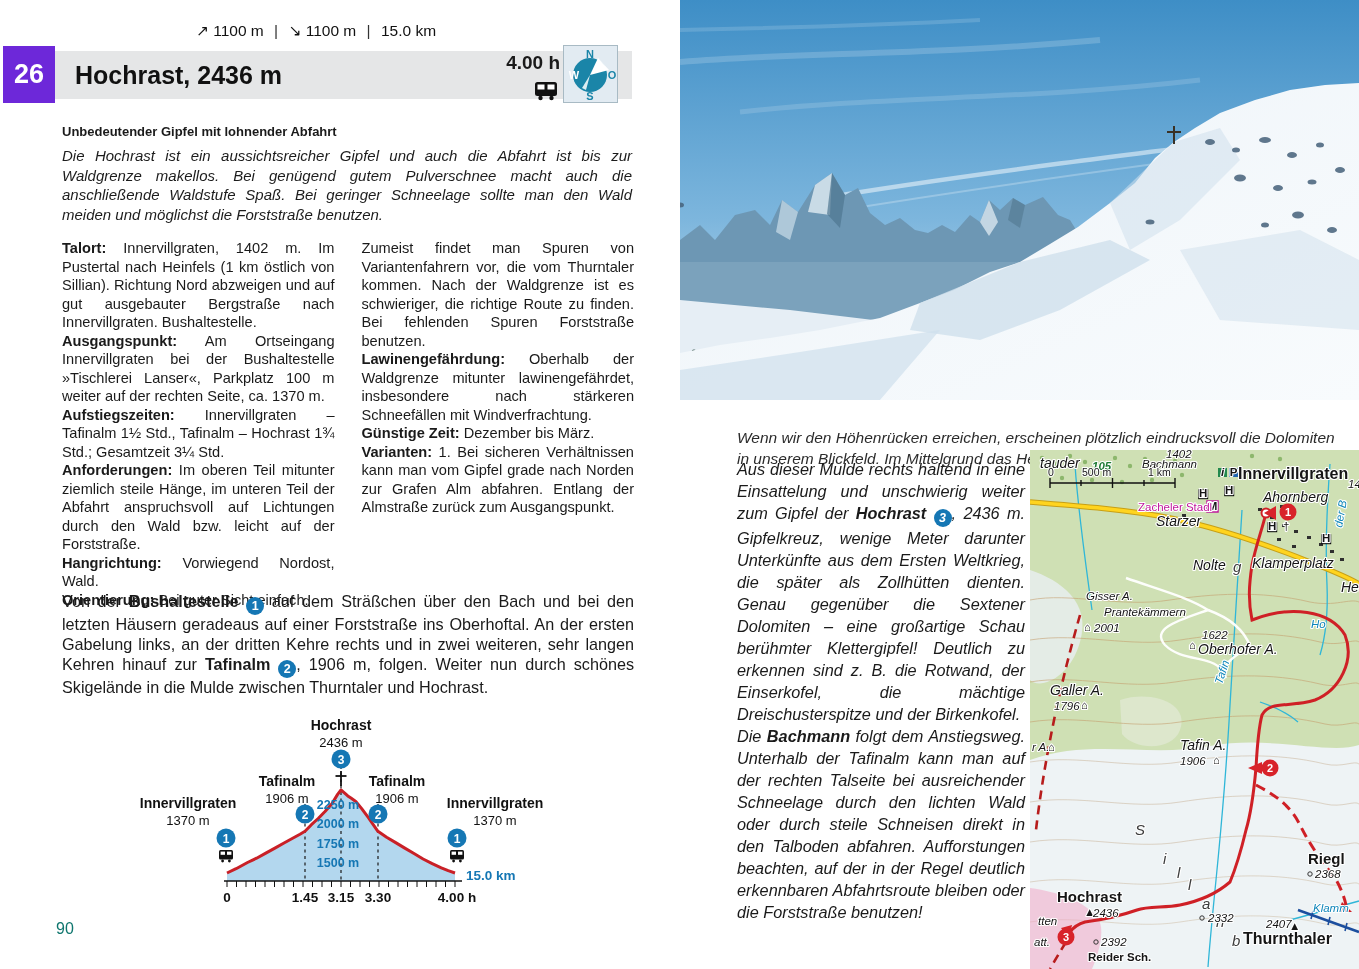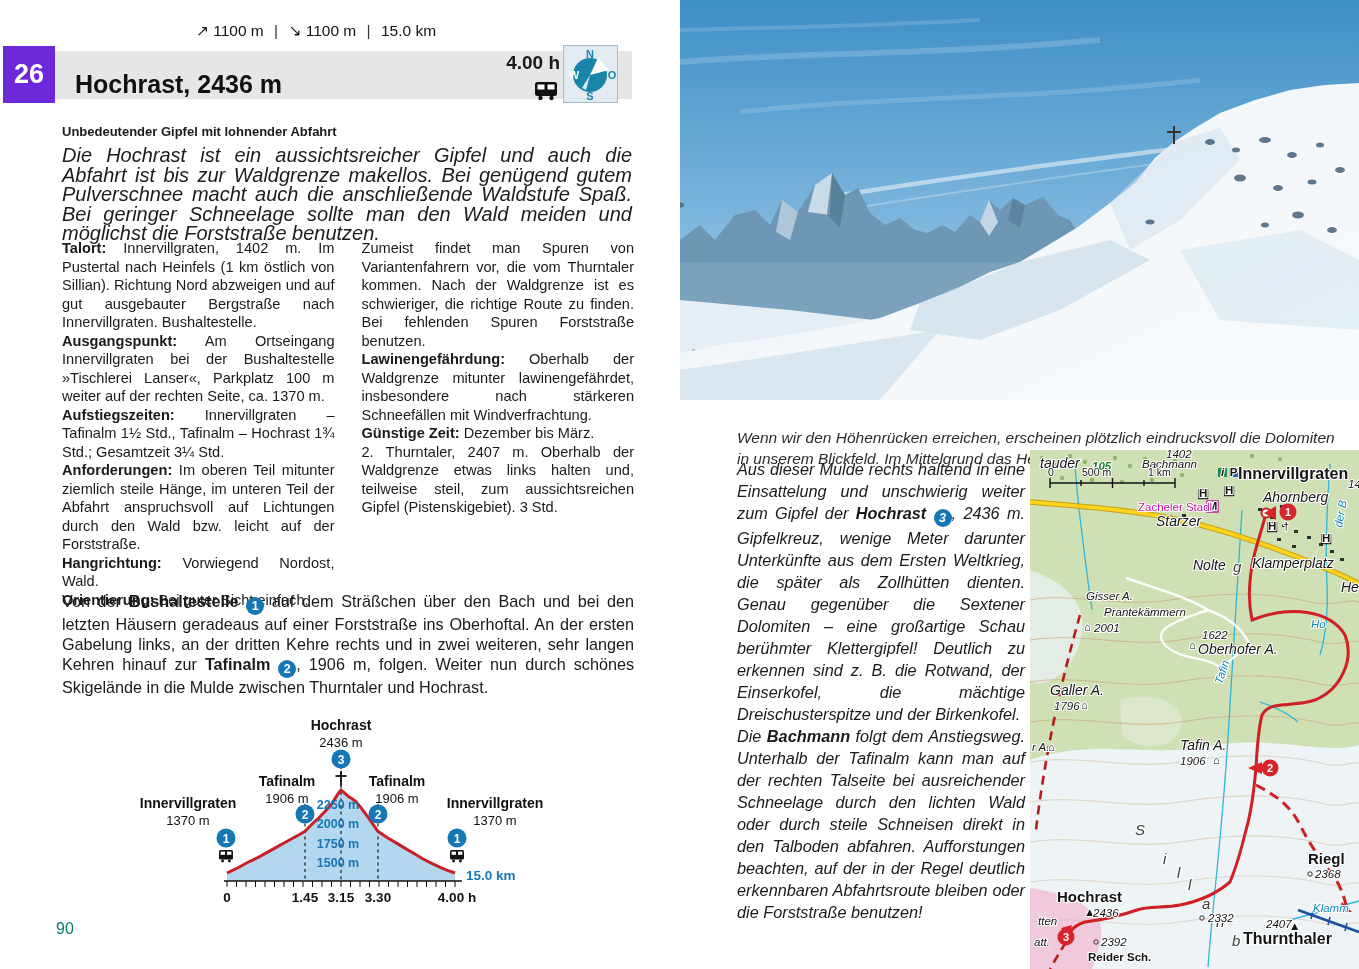--- a/index.html
+++ b/index.html
@@ -4,31 +4,31 @@
 <style>
   html,body{margin:0;padding:0;background:#ffffff;}
   .page{position:relative;width:1359px;height:969px;background:#fff;overflow:hidden;
         font-family:"Liberation Sans","DejaVu Sans",sans-serif;color:#1a1a1a;}
   svg{font-family:"Liberation Sans","DejaVu Sans",sans-serif;}
 
   
   .tour-box{position:absolute;left:3px;top:46px;width:52px;height:57px;background:#6d28d9;
             color:#fff;font-size:27px;font-weight:bold;display:flex;align-items:center;justify-content:center;}
   .title-bar{position:absolute;left:55px;top:51px;width:577px;height:48px;background:#e5e6e7;
-             display:flex;align-items:flex-end;padding-left:20px;box-sizing:border-box;}
+             display:flex;align-items:center;padding-left:20px;box-sizing:border-box;}
   .title{font-size:25px;font-weight:bold;color:#111;}
   .stats{position:absolute;left:0;top:22px;width:632px;text-align:center;font-size:15.5px;color:#111;}
   .stats .sep{color:#333;padding:0 6px;}
   .duration{position:absolute;left:400px;top:52px;width:160px;text-align:right;font-size:19px;font-weight:bold;}
   .bus-header{position:absolute;left:534px;top:81px;width:24px;height:20px;}
   .compass{position:absolute;left:563px;top:45px;width:55px;height:58px;background:#e2ebf2;border:1px solid #a8bac4;box-sizing:border-box;}
 
   
   .section-heading{position:absolute;left:62px;top:124px;width:570px;font-size:13px;font-weight:bold;}
-  .lead{position:absolute;left:62px;top:146px;width:570px;font-size:20px;line-height:19.6px;
+  .lead{position:absolute;left:62px;top:146px;width:570px;font-size:15px;line-height:19.6px;
         font-style:italic;text-align:justify;color:#1c1c1c;margin:0;}
 
   
   .info{position:absolute;left:62px;top:239px;width:572px;display:flex;gap:27px;
         font-size:14.6px;line-height:18.5px;text-align:justify;}
   .info .col{width:279px;}
   .info p{margin:0;}
 
   
   .route-para{position:absolute;left:62px;top:592px;width:572px;font-size:16.2px;line-height:19.9px;
@@ -126,21 +126,21 @@
       <p><b>Ausgangspunkt:</b> <span>Am Ortseingang Innervillgraten bei der Bushaltestelle »Tischlerei Lanser«, Parkplatz 100 m weiter auf der rechten Seite, ca. 1370 m.</span></p>
       <p><b>Aufstiegszeiten:</b> <span>Innervillgraten – Tafinalm 1½ Std., Tafinalm – Hochrast 1¾ Std.; Gesamtzeit 3¼ Std.</span></p>
       <p><b>Anforderungen:</b> <span>Im oberen Teil mitunter ziemlich steile Hänge, im unteren Teil der Abfahrt anspruchsvoll auf Lichtungen durch den Wald bzw. leicht auf der Forststraße.</span></p>
       <p><b>Hangrichtung:</b> <span>Vorwiegend Nordost, Wald.</span></p>
       <p><b>Orientierung:</b> <span>Bei guter Sicht einfach.</span></p>
     </div>
     <div class="col">
       <p><span>Zumeist findet man Spuren von Variantenfahrern vor, die vom Thurntaler kommen. Nach der Waldgrenze ist es schwieriger, die richtige Route zu finden. Bei fehlenden Spuren Forststraße benutzen.</span></p>
       <p><b>Lawinengefährdung:</b> <span>Oberhalb der Waldgrenze mitunter lawinengefährdet, insbesondere nach stärkeren Schneefällen mit Windverfrachtung.</span></p>
       <p><b>Günstige Zeit:</b> <span>Dezember bis März.</span></p>
-      <p><span>2. Thurntaler, 2407 m. Oberhalb der Waldgrenze etwas links halten und, teilweise steil, zum aussichtsreichen Gipfel (Pistenskigebiet). 3 Std.</span></p>
+      <p><b>Varianten:</b> <span>1. Bei sicheren Verhältnissen kann man vom Gipfel grade nach Norden zur Grafen Alm abfahren. Entlang der Almstraße zurück zum Ausgangspunkt.</span></p>
     </div>
   </div>
 
   <p class="route-para"><span>Von der </span><b>Bushaltestelle</b> <span class="badge">1</span><span> auf dem Sträßchen über den Bach und bei den letzten Häusern geradeaus auf einer Forststraße ins Oberhoftal. An der ersten Gabelung links, an der dritten Kehre rechts und in zwei weiteren, sehr langen Kehren hinauf zur </span><b>Tafinalm</b> <span class="badge">2</span><span>, 1906 m, folgen. Weiter nun durch schönes Skigelände in die Mulde zwischen Thurntaler und Hochrast.</span></p>
 
   <svg class="profile" viewBox="0 0 440 202">
     <defs>
       <g id="bus-sym">
         <rect x="0" y="0" width="14" height="9.5" rx="1.5" fill="#111"></rect>
         <rect x="1.6" y="1.6" width="4.4" height="3.2" fill="#fff"></rect>

